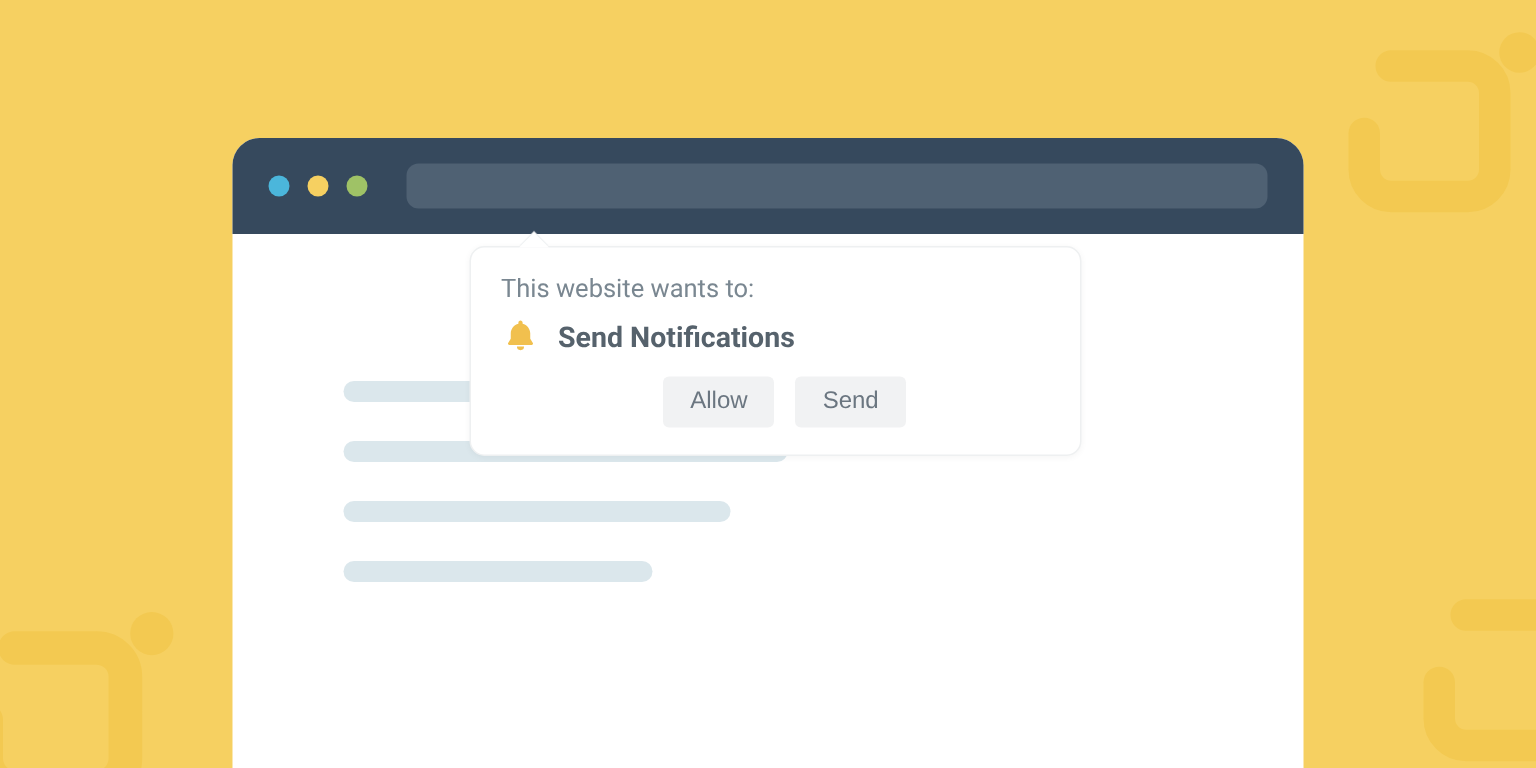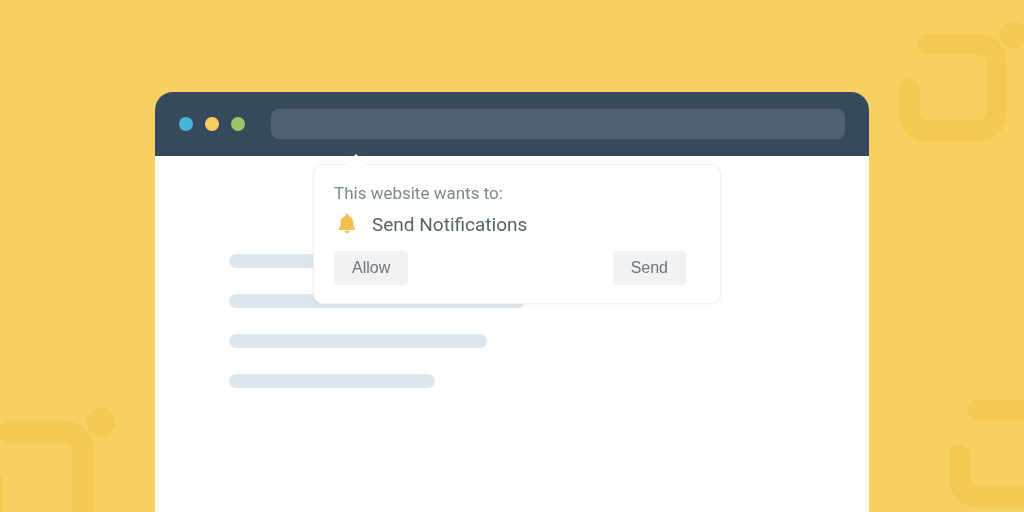--- a/index.html
+++ b/index.html
@@ -72,21 +72,21 @@
 
   .popup {
     position: absolute;
     left: 158px;
     top: 8px;
     width: 408px;
     background: #ffffff;
     border: 1px solid #eef0f1;
     border-radius: 10px;
     box-shadow: 0 1px 4px rgba(0,0,0,0.04);
-    padding: 18px 34px 18px 20px;
+    padding: 18px 8px 18px 20px;
   }
   .popup::before {
     content: "";
     position: absolute;
     top: -10px;
     left: 32px;
     width: 0; height: 0;
     border-left: 10px solid transparent;
     border-right: 10px solid transparent;
     border-bottom: 10px solid #ffffff;
@@ -101,25 +101,25 @@
   .popup-row {
     display: flex;
     align-items: center;
     gap: 12px;
     margin-bottom: 14px;
   }
   .popup-row .icon { width: 26px; height: 26px; flex: 0 0 auto; }
   .popup-perm {
     color: #56626c;
     font-size: 19px;
-    font-weight: 400;
+    font-weight: 700;
   }
   .popup-actions {
     display: flex;
-    justify-content: space-between;
+    justify-content: center;
     gap: 14px;
   }
   .btn {
     background: #f1f2f3;
     color: #6b7680;
     border: none;
     border-radius: 4px;
     padding: 8px 18px;
     font-size: 16px;
     font-weight: 500;

